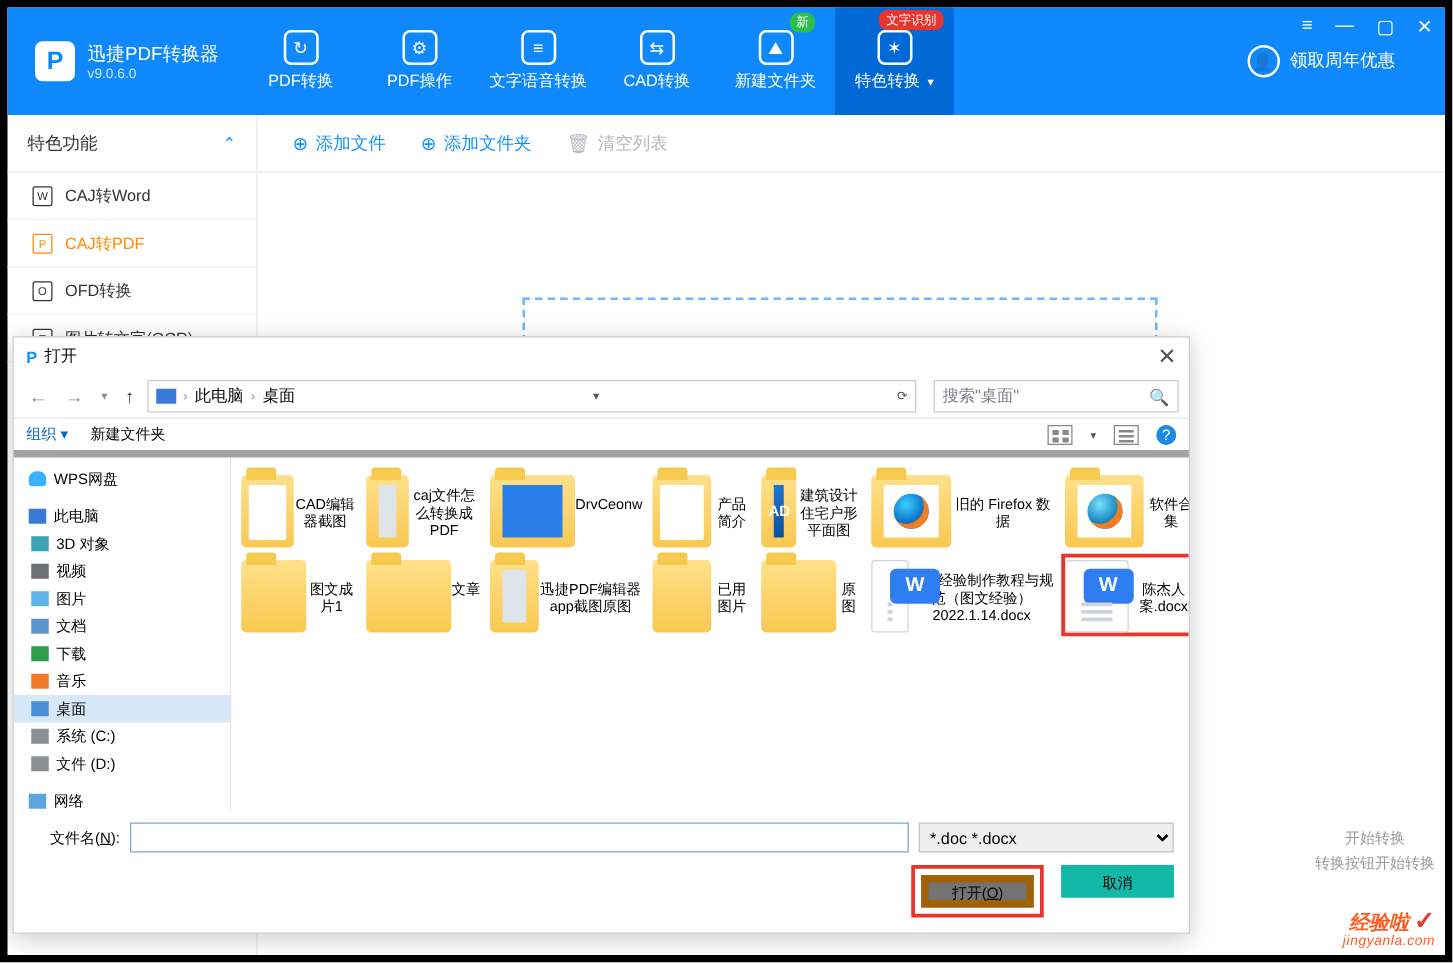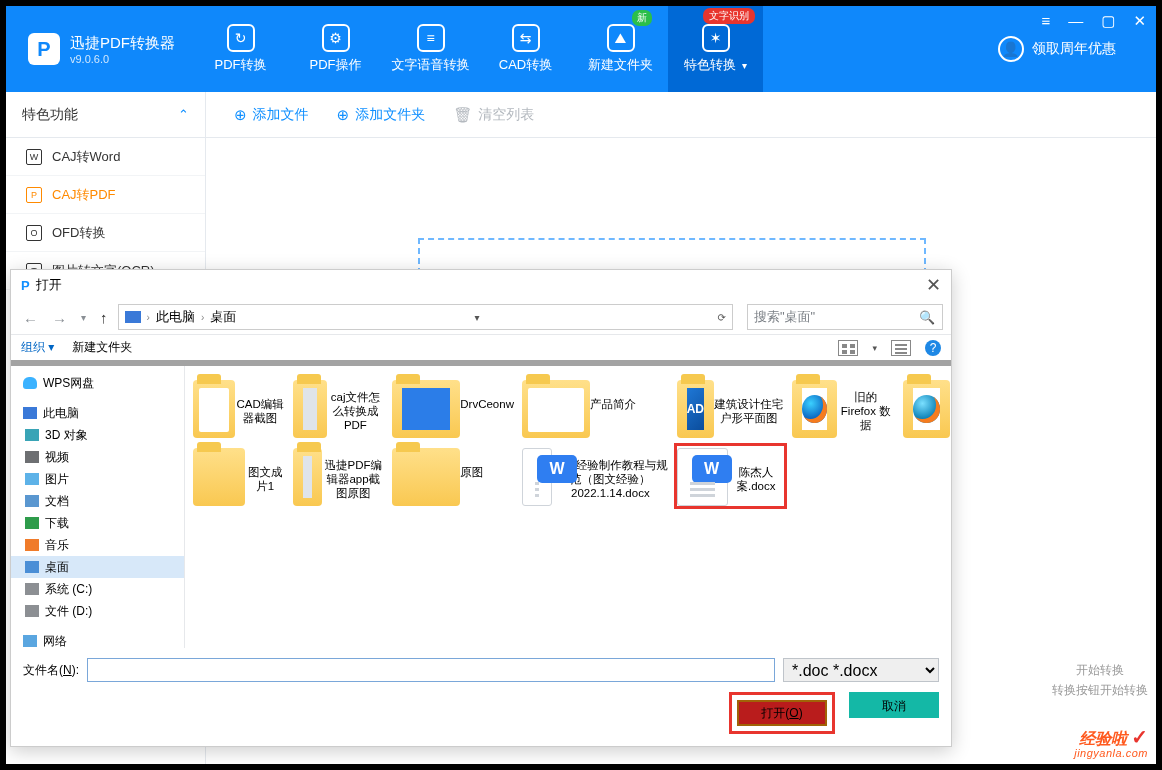--- a/index.html
+++ b/index.html
@@ -95,29 +95,29 @@
   .fico.folder .thumb { position:absolute; left:10px; top:8px; right:10px; bottom:8px; background:#dfe4ea; }
   .fico.folder .thumb.blue { background:#2b7de8; }
   .fico.folder .thumb.cad { background: linear-gradient(135deg,#1e77d6,#0b4d9c); color:#fff; font-size:12px; display:flex; align-items:center; justify-content:center; font-weight:bold; }
   .fico.folder .thumb.ff { background:#fff; display:flex; align-items:center; justify-content:center; }
   .fico.folder .thumb.ff .ball { width:28px; height:28px; border-radius:50%; background: radial-gradient(circle at 35% 30%, #3bd0ff, #0a66c2 60%); box-shadow: inset -4px -4px 0 #f57c1f; }
   .fico.docx { background:#fff; border:1px solid #cfd4da; border-radius:3px; }
   .fico.docx::after { content:""; position:absolute; left:12px; bottom:8px; right:12px; height:3px; background:#cfd4da; box-shadow: 0 -6px #cfd4da, 0 -12px #cfd4da; }
   .fico.docx .wb { position:absolute; left:14px; top:6px; width:40px; height:28px; background:#2f7ef1; border-radius:5px; color:#fff; font-size:16px; display:flex; align-items:center; justify-content:center; font-weight:600; }
   .hl-red { outline: 3px solid #e8352e; outline-offset: -2px; }
 
-  .dlg-foot { padding: 10px 12px 12px; }
+  .dlg-foot { padding: 10px 12px 12px; margin-left: 17px; }
   .fn-row { display: flex; align-items: center; gap: 8px; font-size: 12px; margin-bottom: 10px; }
   .fn-row label .u { text-decoration: underline; }
   .fn-row input { flex: 1; height: 24px; border: 1px solid #7aa7d9; padding: 0 4px; font-size: 12px; }
-  .fn-row select { width: 156px; height: 24px; border: 1px solid #bfc4ca; font-size: 16px; padding: 0 4px; background: #efefef; }
+  .fn-row select { width: 204px; height: 24px; border: 1px solid #bfc4ca; font-size: 13px; padding: 0 4px; background: #efefef; }
   .btn-row { display: flex; justify-content: flex-end; gap: 14px; }
   .btn-row button { width: 90px; height: 26px; font-size: 12px; border: 6px solid #14b8a6; background: #14b8a6; }
   .btn-row .primary-wrap { padding: 5px; border: 3px solid #e8352e; }
-  .btn-row .primary-wrap button { border: 2px solid #a16207; background: #b91c1c; }
+  .btn-row .primary-wrap button { border: 6px solid #a16207; background: #737373; }
 
   
   .wm { position: absolute; right: 8px; bottom: 4px; text-align: right; font-style: italic; line-height: 14px; pointer-events: none; }
   .wm .l1 { color: #ff5a1f; font-size: 16px; font-weight: 700; }
   .wm .l1 .ck { color: #e8352e; font-size: 20px; font-style: normal; margin-left: 4px; }
   .wm .l2 { color: #ff5a1f; font-size: 11px; letter-spacing: .5px; }
 </style>
 </head>
 <body>
 
@@ -352,24 +352,32 @@
                 </div>
               </div>
               <div class="label">软件合集</div>
             </div>
 
           <div class="file">
               <div class="fico folder"></div>
               <div class="label">图文成片1</div>
             </div>
           <div class="file">
+              <div class="fico folder"></div>
+              <div class="label">文章</div>
+            </div>
+          <div class="file">
               <div class="fico folder">
                 <div class="thumb"></div>
               </div>
               <div class="label">迅捷PDF编辑器app截图原图</div>
+            </div>
+          <div class="file">
+              <div class="fico folder"></div>
+              <div class="label">已用图片</div>
             </div>
           <div class="file">
               <div class="fico folder"></div>
               <div class="label">原图</div>
             </div>
           <div class="file">
               <div class="fico docx">
                 <div class="wb">W</div>
               </div>
               <div class="label">百度经验制作教程与规范（图文经验）2022.1.14.docx</div>

